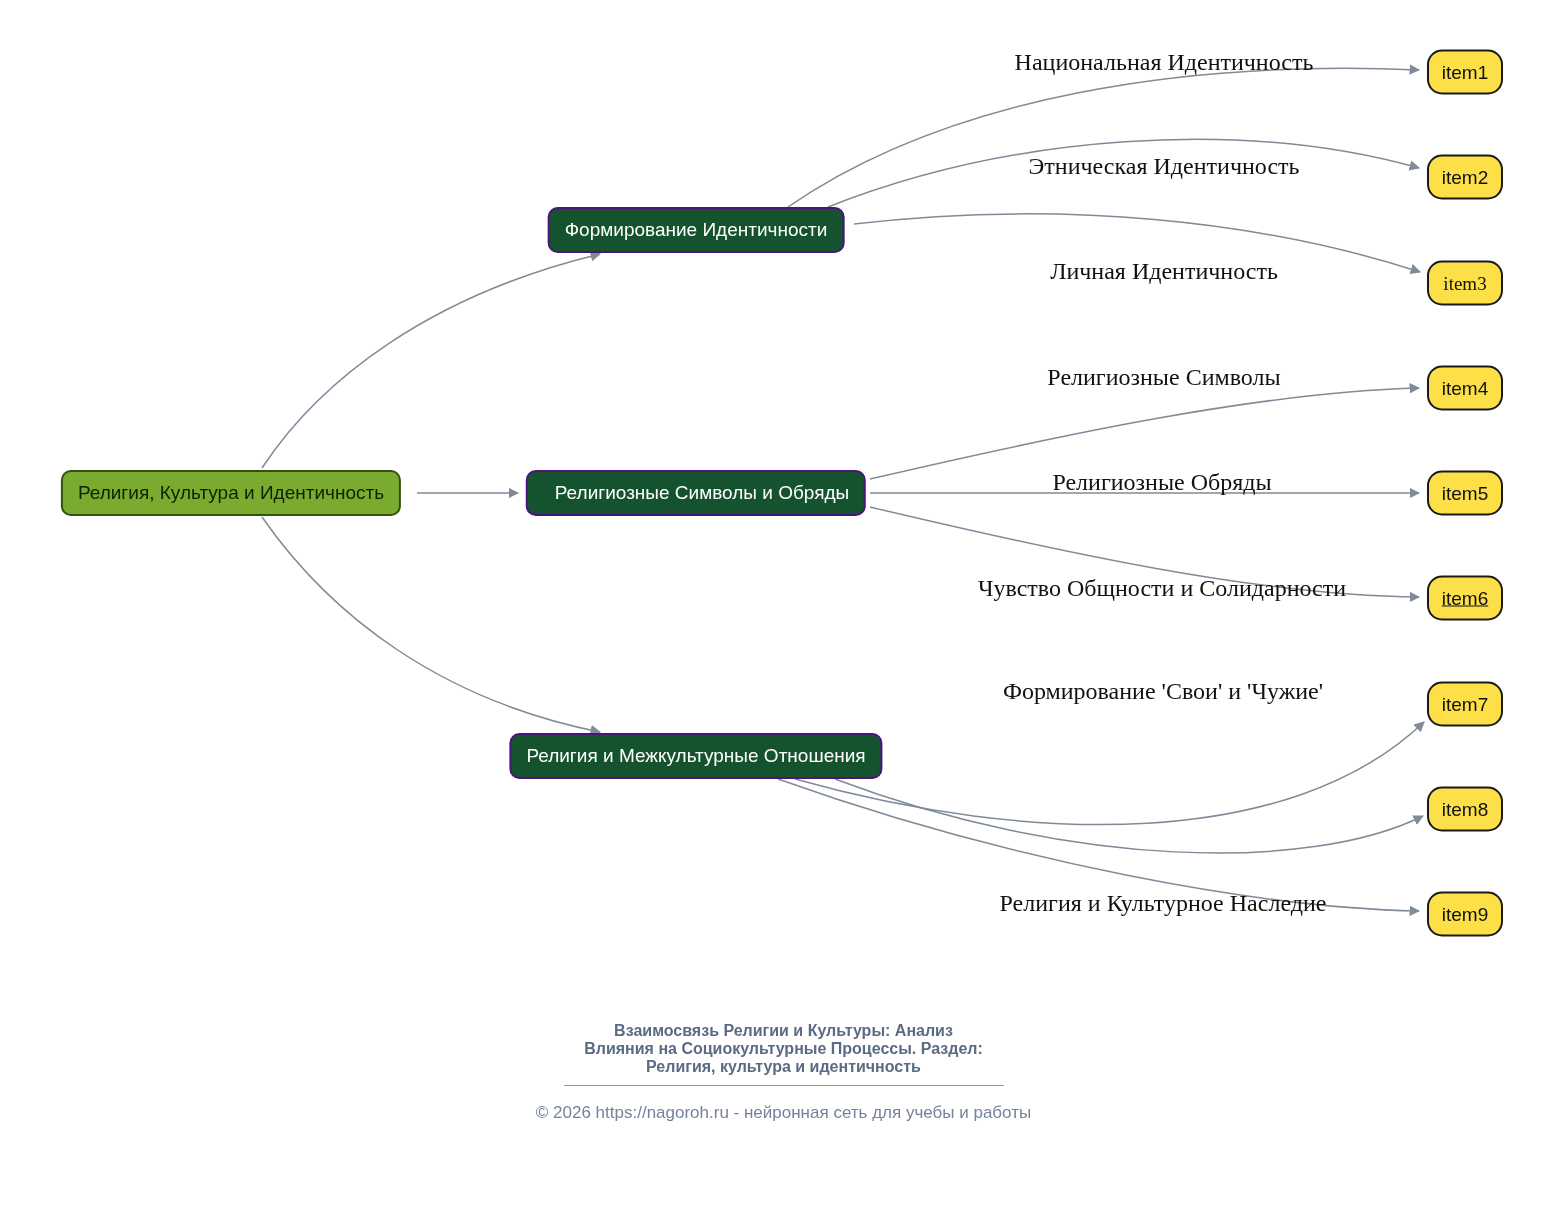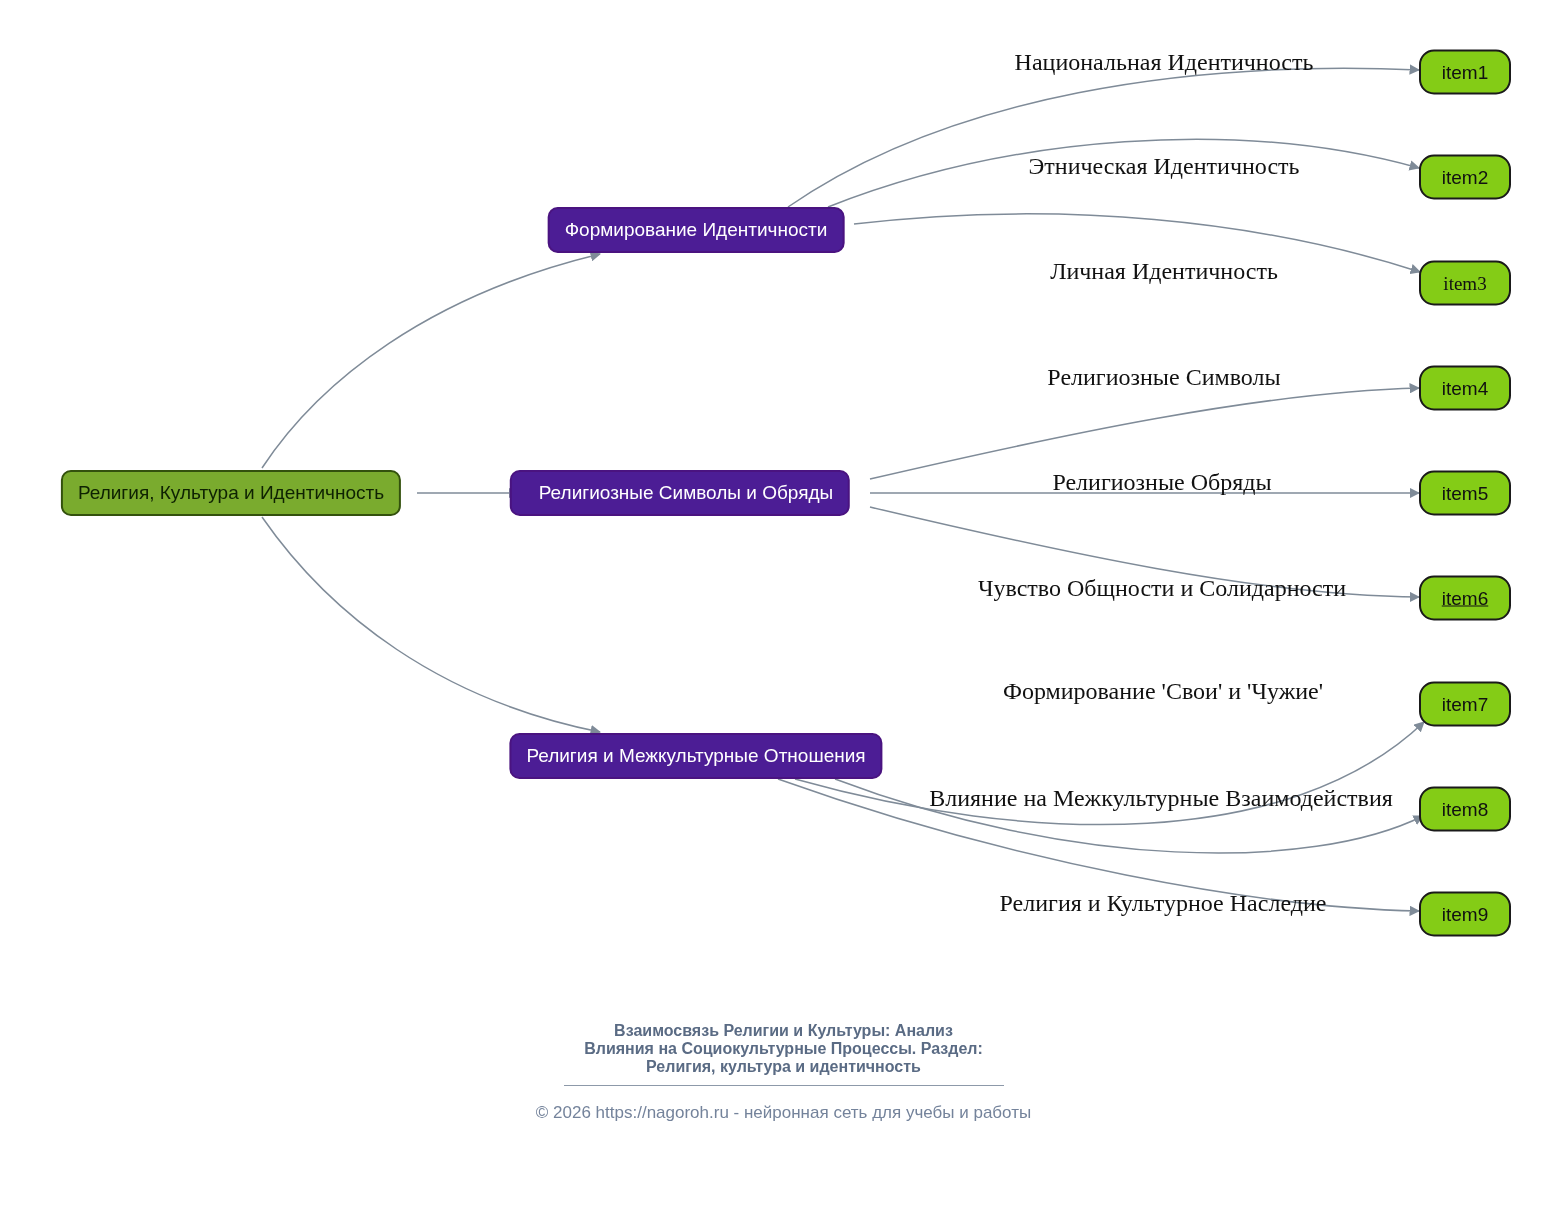--- a/index.html
+++ b/index.html
@@ -23,32 +23,32 @@
     box-sizing: border-box;
   }
   .node.root {
     background: #7aab2e;
     border: 2px solid #33510d;
     border-radius: 10px;
     color: #0e2202;
     padding: 10px 15px;
   }
   .node.branch {
-    background: #4c1d95;
+    background: #14532d;
     border: 2px solid #4a1380;
     border-radius: 10px;
     color: #ffffff;
     padding: 10px 15px;
   }
   .node.leaf {
-    background: #84cc16;
+    background: #fde047;
     border: 2px solid #1a1a1a;
     border-radius: 15px;
     color: #111111;
-    width: 92px;
+    width: 76px;
     height: 45px;
   }
   .edge-label {
     position: absolute;
     transform: translate(-50%, -50%);
     font-family: "Liberation Serif", serif;
     font-size: 24px;
     color: #111111;
     white-space: nowrap;
   }
@@ -104,31 +104,30 @@
 
       <path d="M 795 779 C 1030 845, 1290 850, 1424 722" marker-end="url(#arrow)"></path>
       <path d="M 835 779 C 1070 868, 1310 872, 1423 816" marker-end="url(#arrow)"></path>
       <path d="M 778 779 C 1010 862, 1260 908, 1419 911" marker-end="url(#arrow)"></path>
     </g>
   </svg>
 
   <div class="node root" style="left:231px; top:493px;">Религия, Культура и Идентичность</div>
 
   <div class="node branch" style="left:696px; top:230px;">Формирование Идентичности</div>
-  <div class="node branch" style="left:680px; top:493px;padding-left:27px;">Религиозные Символы и Обряды</div>
+  <div class="node branch" style="left:696px; top:493px;padding-left:27px;">Религиозные Символы и Обряды</div>
   <div class="node branch" style="left:696px; top:756px;">Религия и Межкультурные Отношения</div>
 
   <div class="edge-label" style="left:1164px; top:62px;">Национальная Идентичность</div>
   <div class="edge-label" style="left:1164px; top:166px;">Этническая Идентичность</div>
   <div class="edge-label" style="left:1164px; top:271px;">Личная Идентичность</div>
   <div class="edge-label" style="left:1164px; top:377px;">Религиозные Символы</div>
   <div class="edge-label" style="left:1162px; top:482px;">Религиозные Обряды</div>
   <div class="edge-label" style="left:1162px; top:588px;">Чувство Общности и Солидарности</div>
   <div class="edge-label" style="left:1163px; top:691px;">Формирование 'Свои' и 'Чужие'</div>
-  <div class="edge-label" style="left:1161px; top:798px;">Влияние на Межкультурные Взаимодействия</div>
   <div class="edge-label" style="left:1163px; top:903px;">Религия и Культурное Наследие</div>
 
   <div class="node leaf" style="left:1465px; top:72px;">item1</div>
   <div class="node leaf" style="left:1465px; top:177px;">item2</div>
   <div class="node leaf" style="left:1465px; top:283px;font-family:Liberation Serif, serif;">item3</div>
   <div class="node leaf" style="left:1465px; top:388px;">item4</div>
   <div class="node leaf" style="left:1465px; top:493px;">item5</div>
   <div class="node leaf" style="left:1465px; top:598px;text-decoration:underline;">item6</div>
   <div class="node leaf" style="left:1465px; top:704px;">item7</div>
   <div class="node leaf" style="left:1465px; top:809px;">item8</div>

